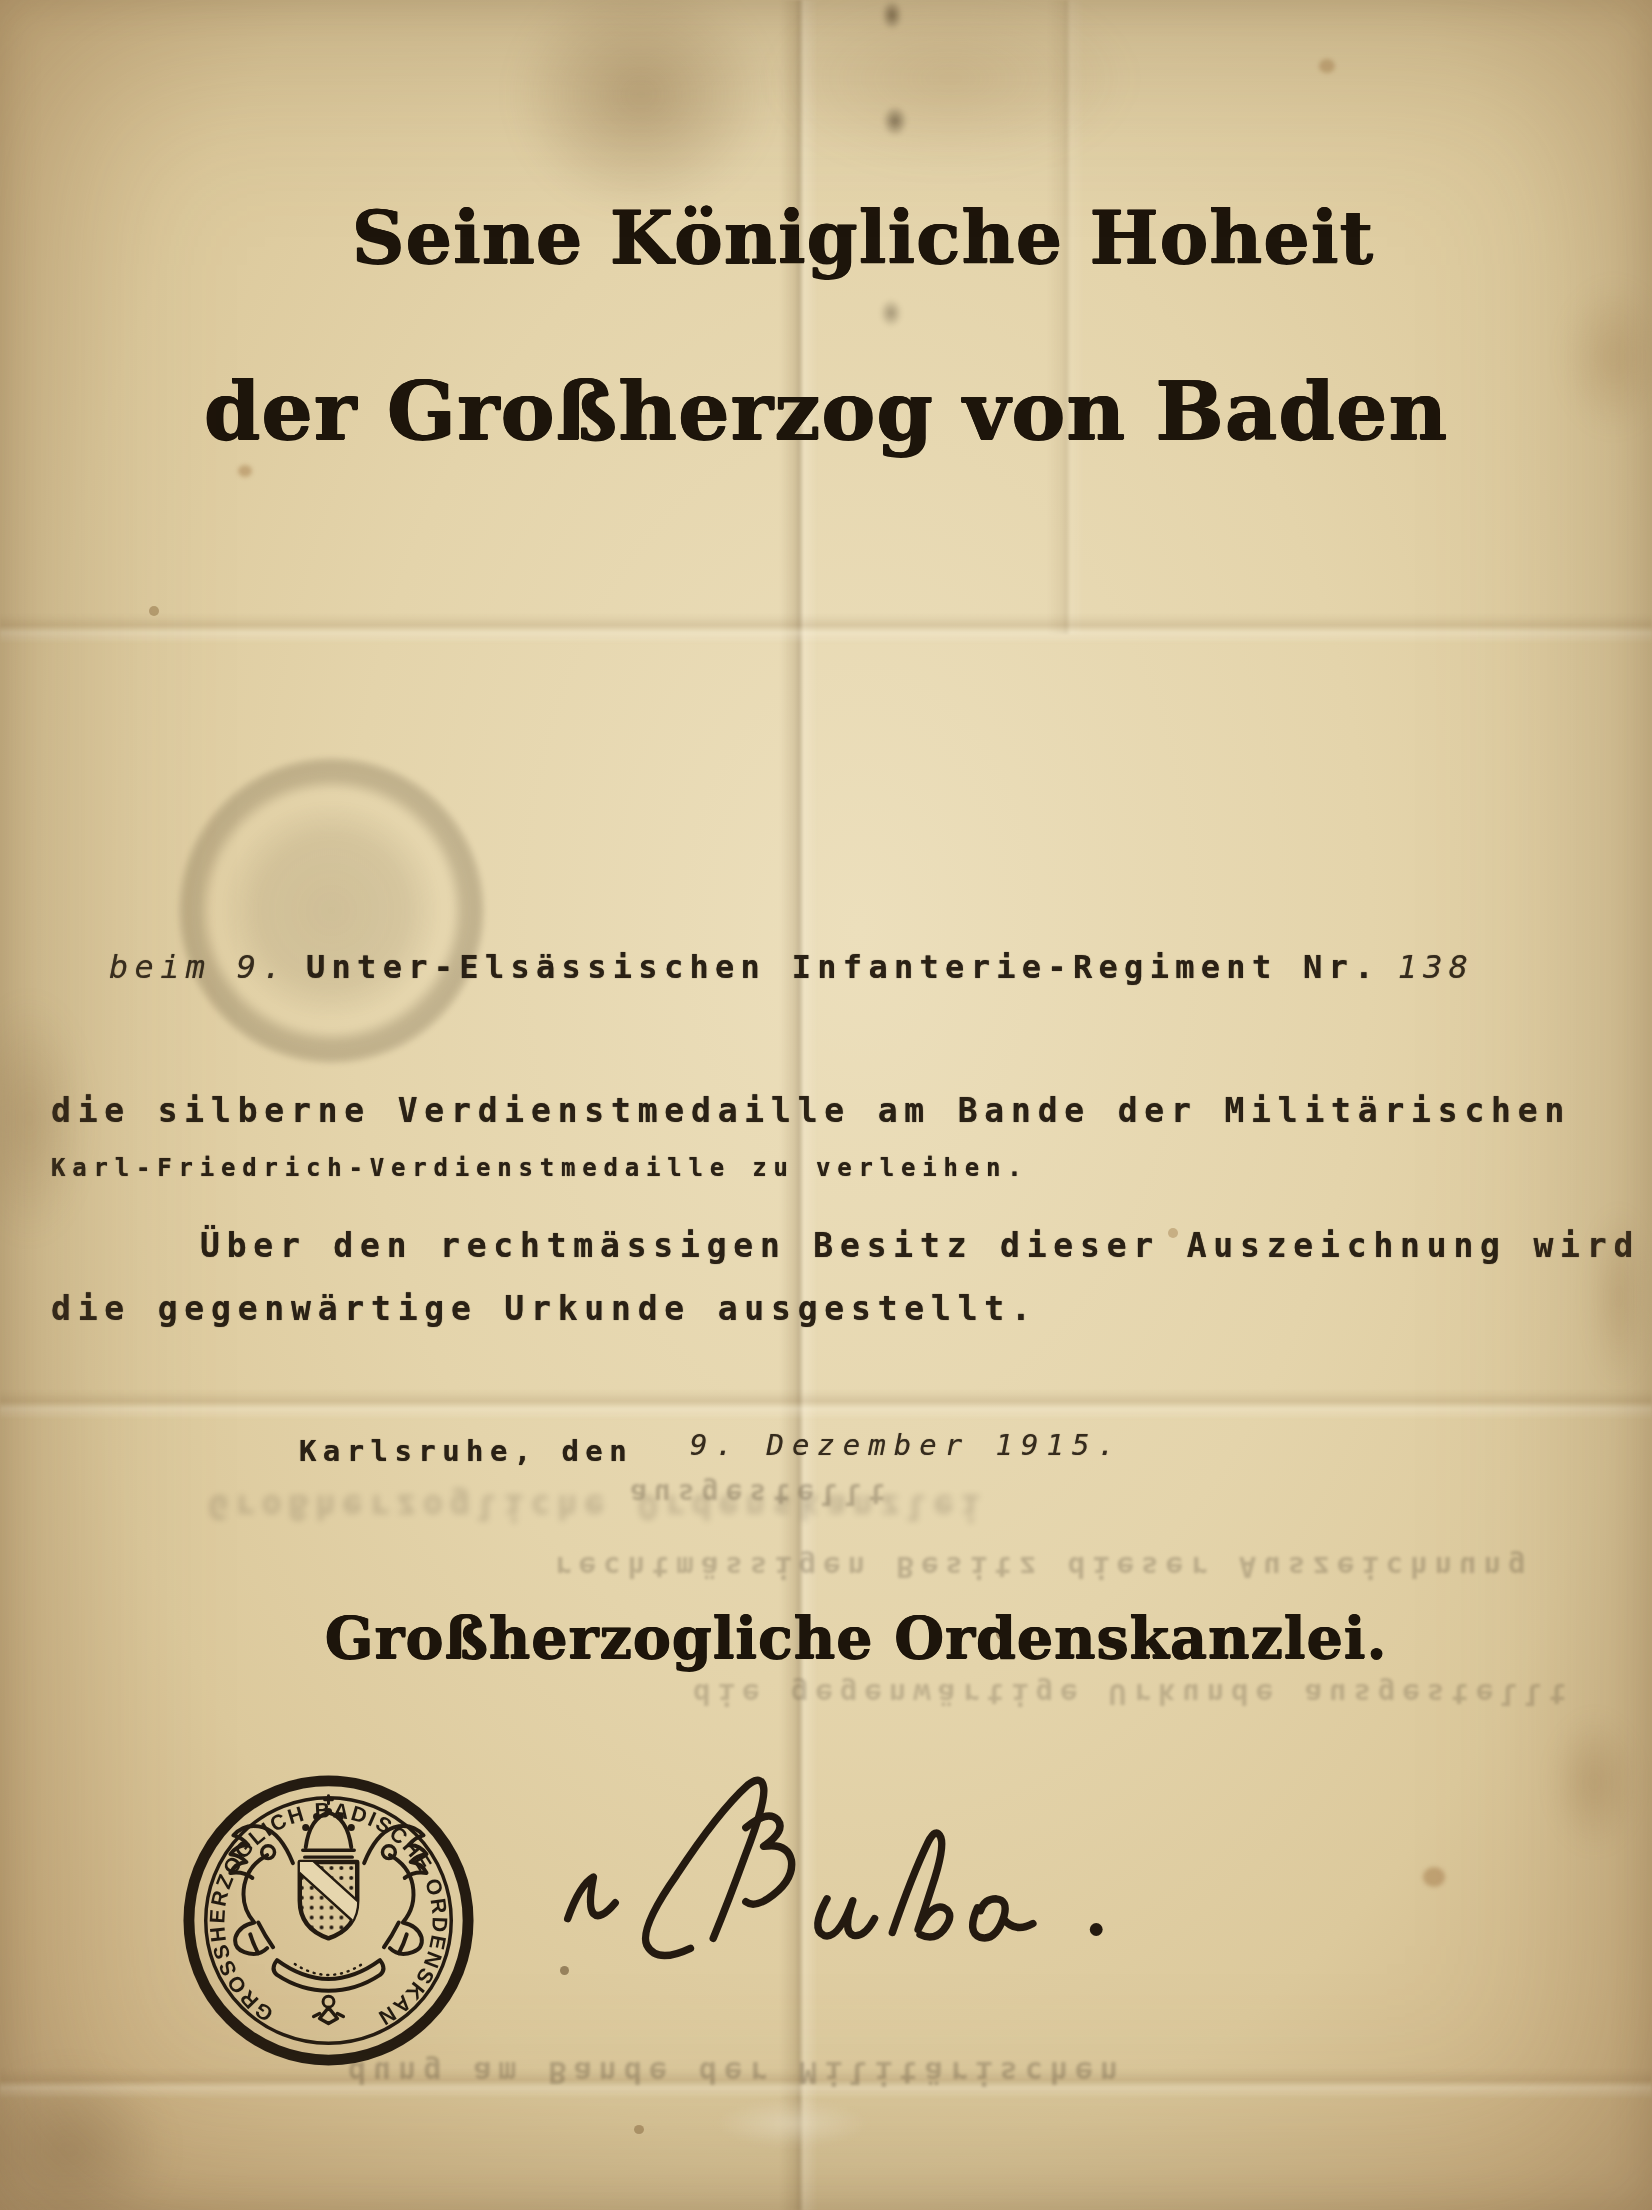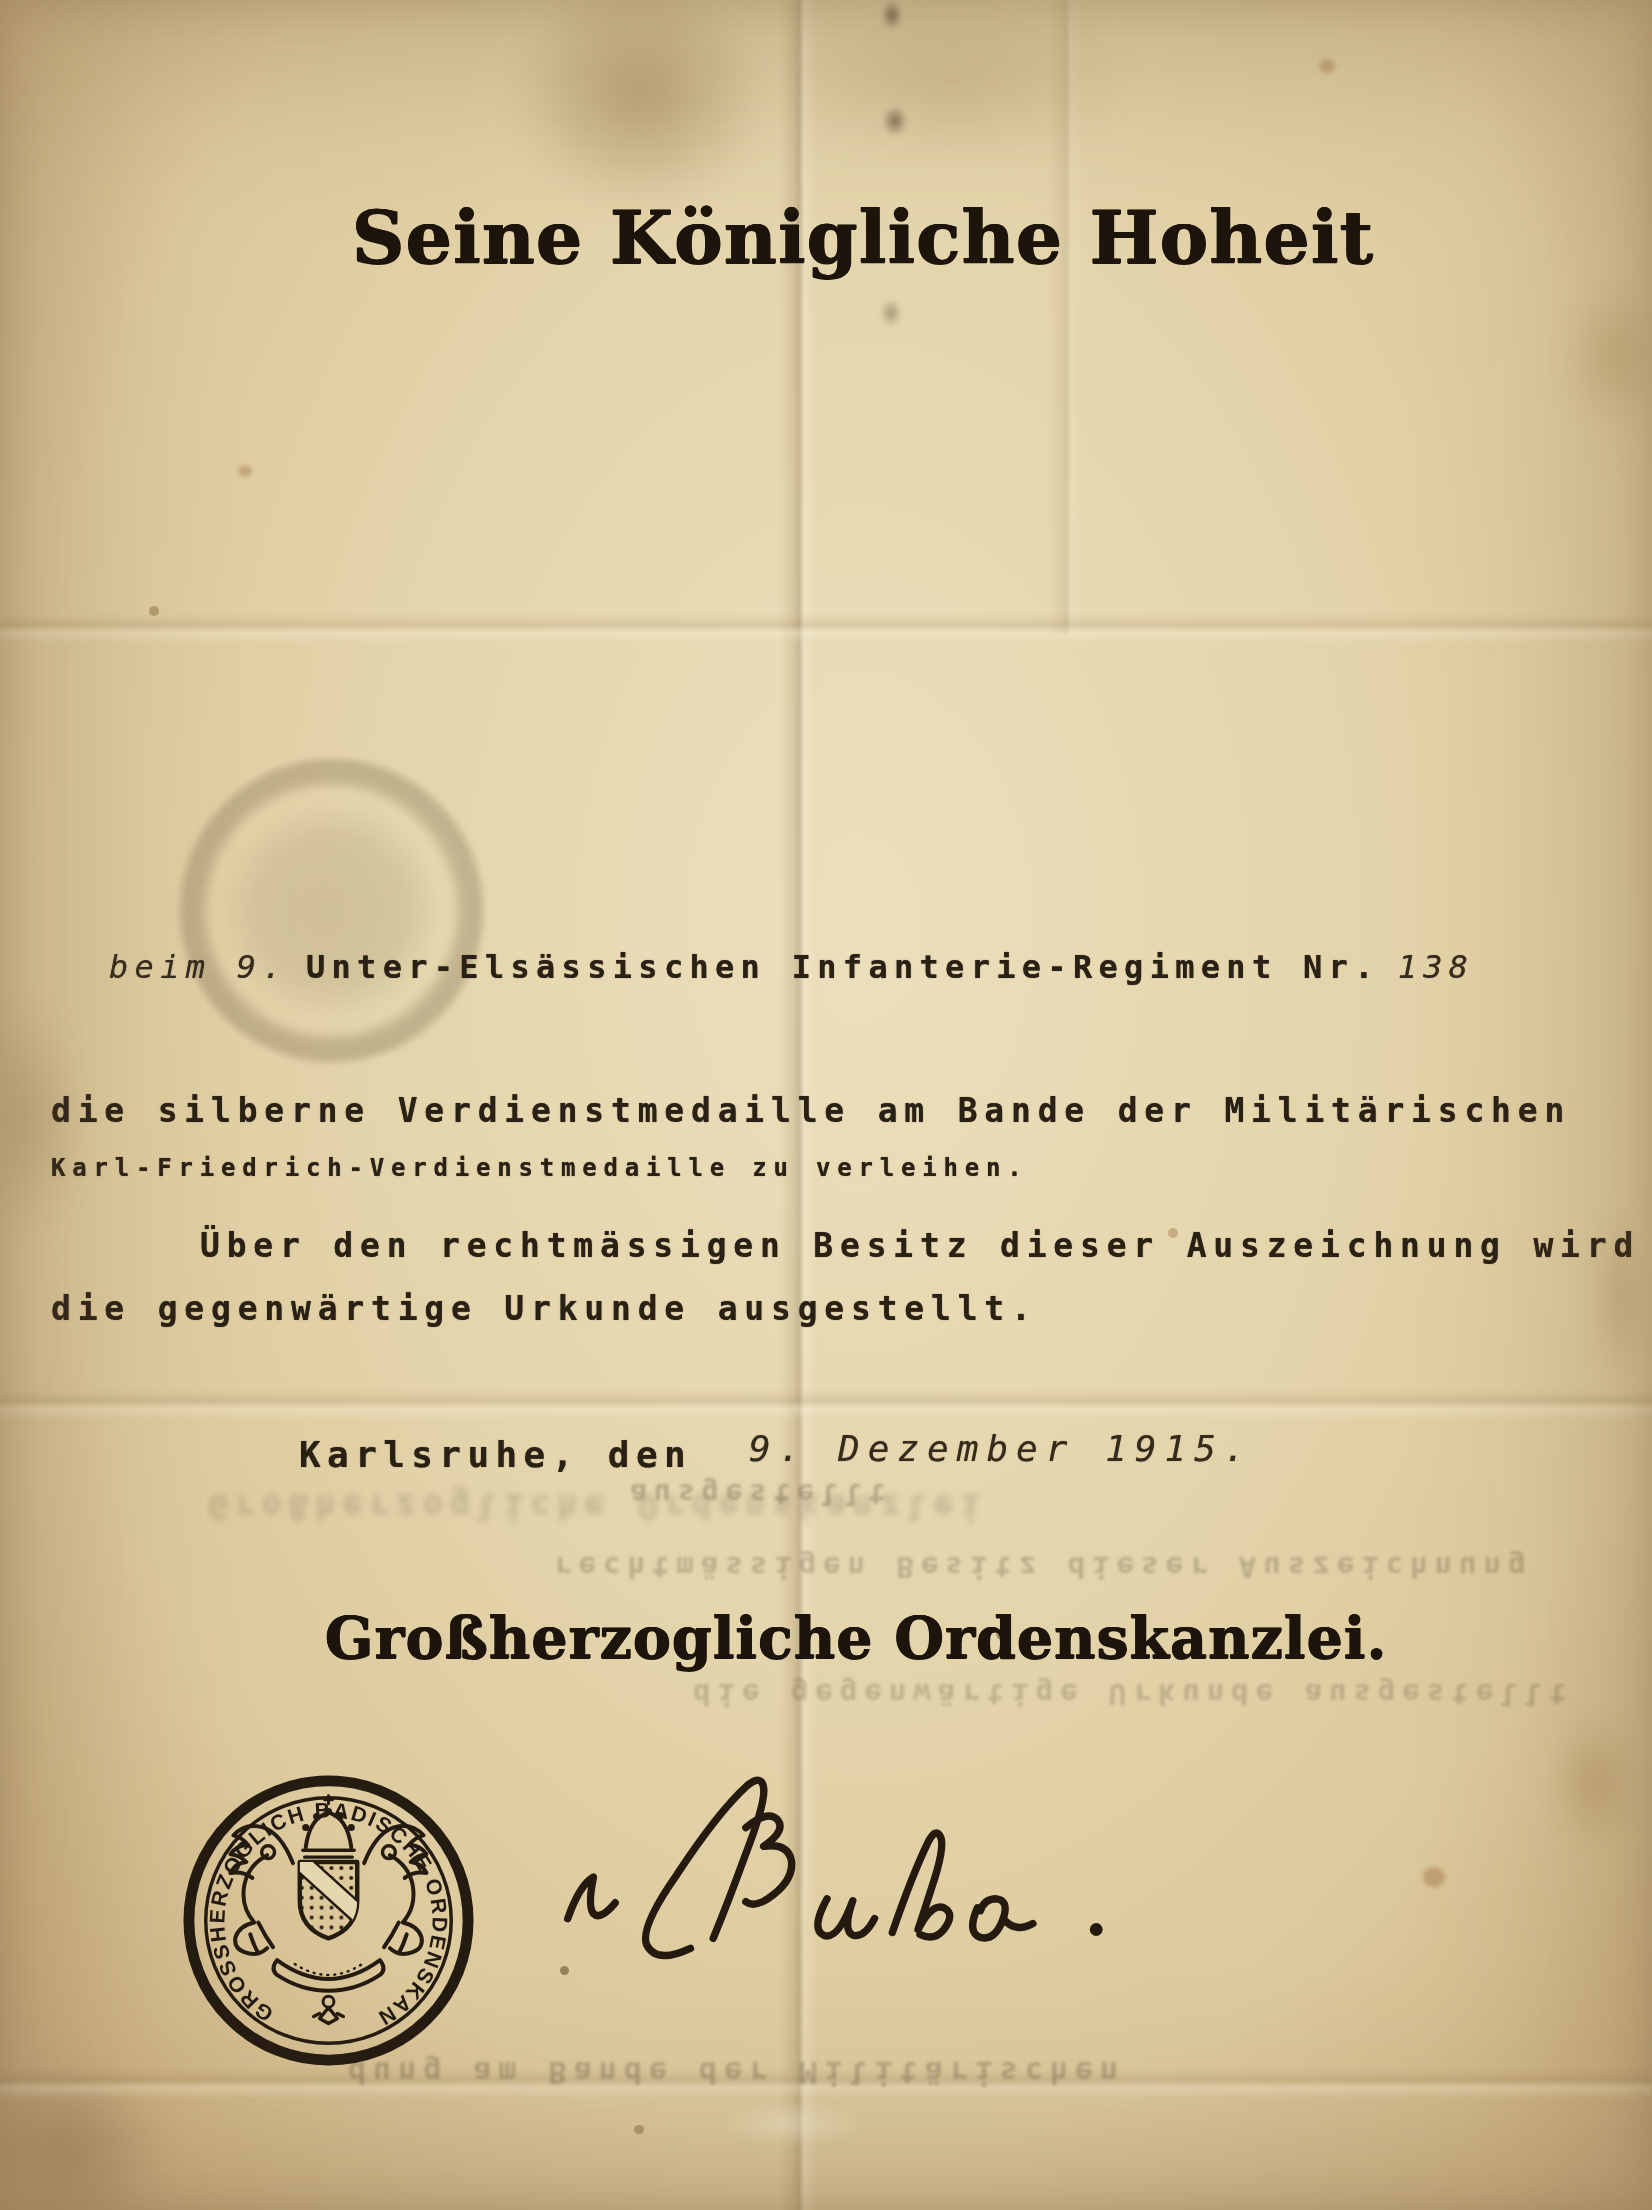--- a/index.html
+++ b/index.html
@@ -106,33 +106,34 @@
   <div class="speck" style="left:1168px;top:1228px;width:10px;height:10px;background:rgba(140,100,50,.35);"></div>
   <div class="speck" style="left:634px;top:2125px;width:10px;height:9px;background:rgba(110,78,38,.4);"></div>
 
   <div class="ghost" style="left:630px;top:1477px;font-size:28px;opacity:.5;">ausgestellt</div>
   <div class="ghost" style="left:208px;top:1487px;font-size:33px;opacity:.34;filter:blur(3px);">Großherzogliche Ordenskanzlei</div>
   <div class="ghost" style="left:554px;top:1550px;font-size:29px;opacity:.42;">rechtmässigen Besitz dieser Auszeichnung</div>
   <div class="ghost" style="left:693px;top:1677px;font-size:29px;opacity:.38;">die gegenwärtige Urkunde ausgestellt</div>
   <div class="ghost" style="left:348px;top:2055px;font-size:30px;opacity:.46;">dung am Bande der Militärischen</div>
 
   <div class="fraktur" style="top:194px;font-size:73px;padding-left:37px;">Seine Königliche Hoheit</div>
+  <div class="fraktur" style="top:362px;font-size:81px;">der Großherzog von Baden</div>
 
 
 
   <div class="tw" style="left:109px;top:948px;font-size:32px;letter-spacing:6.3px;">
     <span class="fill-in">beim 9.</span><span style="margin-left:18px;">Unter-Elsässischen Infanterie-Regiment Nr.</span><span class="fill-in" style="margin-left:18px;">138</span>
   </div>
 
   <div class="tw" style="left:51px;top:1091px;font-size:33px;letter-spacing:6.8px;">die silberne Verdienstmedaille am Bande der Militärischen</div>
   <div class="tw" style="left:51px;top:1154px;font-size:24px;letter-spacing:6.8px;">Karl-Friedrich-Verdienstmedaille zu verleihen.</div>
   <div class="tw" style="left:200px;top:1226px;font-size:33px;letter-spacing:6.8px;">Über den rechtmässigen Besitz dieser Auszeichnung wird</div>
   <div class="tw" style="left:51px;top:1289px;font-size:33px;letter-spacing:6.8px;">die gegenwärtige Urkunde ausgestellt.</div>
 
-  <div class="tw" style="left:299px;top:1434px;font-size:36px;letter-spacing:6.4px;">
+  <div class="tw" style="left:299px;top:1434px;font-size:29px;letter-spacing:6.4px;">
     <span>Karlsruhe, den</span><span class="fill-in" style="display:inline-block;margin-left:57px;transform:translateY(-6px);letter-spacing:8px;">9. Dezember 1915.</span>
   </div>
 
   <div class="fraktur" style="top:1604px;left:30px;font-size:57px;">Großherzogliche Ordenskanzlei.</div>
 
   <svg class="seal-svg" style="left:180px;top:1766px;" width="297" height="309" viewBox="0 0 300 312" xmlns="http://www.w3.org/2000/svg" xmlns:xlink="http://www.w3.org/1999/xlink">
     <defs>
       <pattern id="dots" width="10" height="10" patternUnits="userSpaceOnUse">
         <circle cx="3" cy="3" r="2" fill="#241b11"></circle>
       </pattern>

